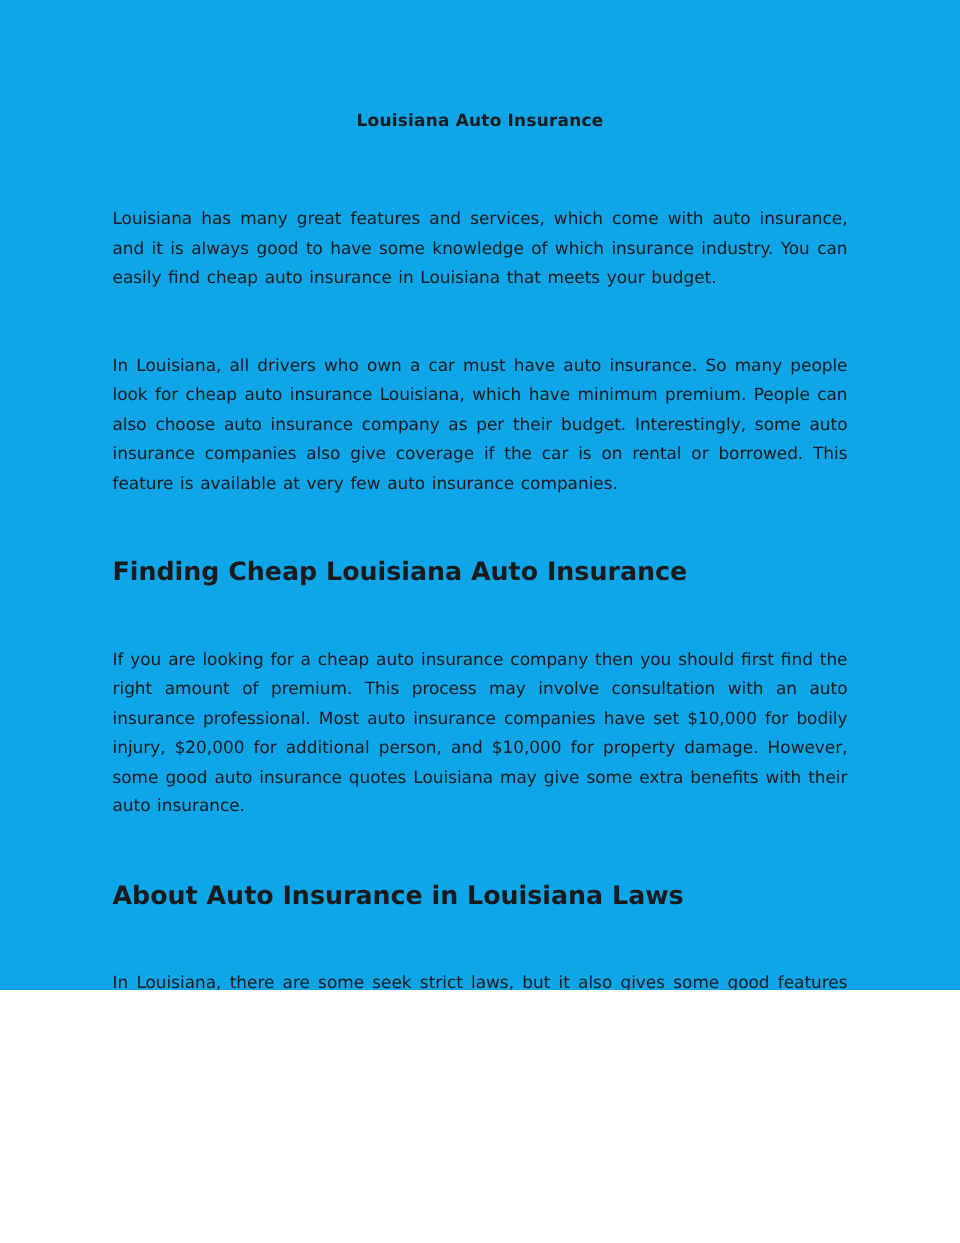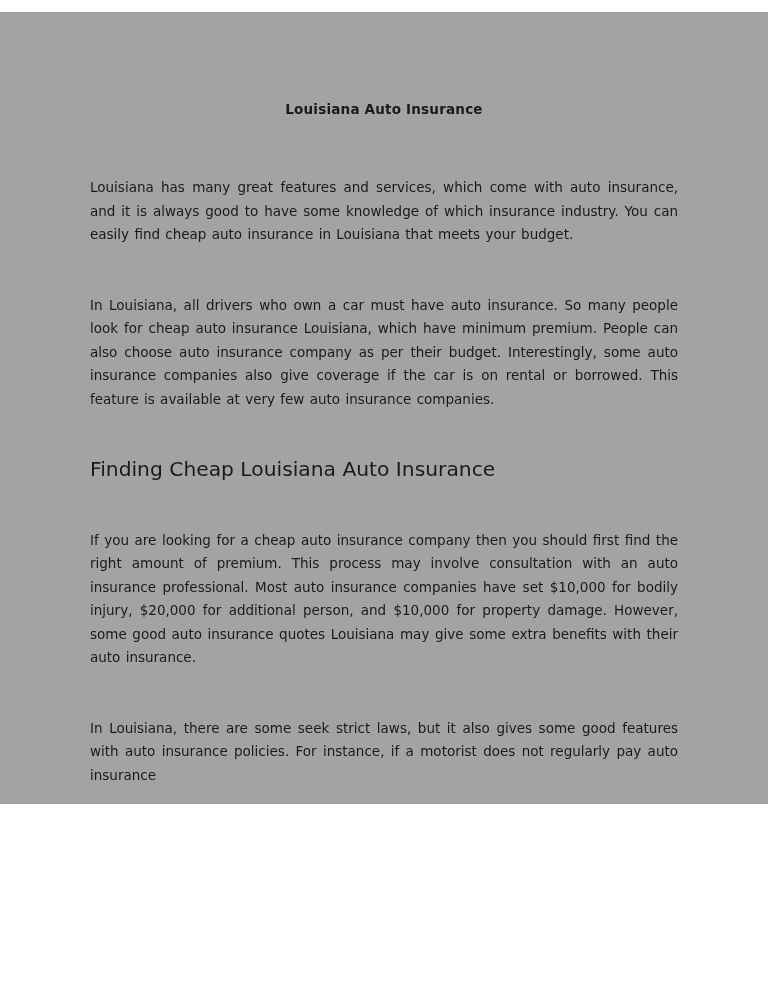--- a/index.html
+++ b/index.html
@@ -4,22 +4,22 @@
 <style>
   html, body {
     margin: 0;
     padding: 0;
     background: #ffffff;
   }
   .page {
     position: relative;
     width: 768px;
     height: 792px;
-    margin: 12px auto;
-    background: #a3a3a3;
+    margin: 0 auto;
+    background: #0ea5e9;
     box-sizing: border-box;
     padding: 86px 90px 0 90px;
     font-family: "DejaVu Sans", "Liberation Sans", sans-serif;
     font-size: 13.5px;
     color: #1a1a1a;
     overflow: hidden;
   }
   .doc-title {
     text-align: center;
     font-weight: bold;
@@ -28,37 +28,38 @@
     margin: 0 0 55px 0;
     letter-spacing: 0.2px;
   }
   .doc-paragraph {
     text-align: justify;
     line-height: 23.5px;
     margin: 0 0 47px 0;
     word-spacing: 1px;
   }
   .doc-heading {
-    font-weight: normal;
+    font-weight: bold;
     line-height: 23.5px;
     margin: 0 0 47px 0;
   }
 </style>
 </head>
 <body>
 
 <div class="page">
 
   <h1 class="doc-title">Louisiana Auto Insurance</h1>
 
   <p class="doc-paragraph">Louisiana has many great features and services, which come with auto insurance, and it is always good to have some knowledge of which insurance industry. You can easily find cheap auto insurance in Louisiana that meets your budget.</p>
 
   <p class="doc-paragraph">In Louisiana, all drivers who own a car must have auto insurance. So many people look for cheap auto insurance Louisiana, which have minimum premium. People can also choose auto insurance company as per their budget. Interestingly, some auto insurance companies also give coverage if the car is on rental or borrowed. This feature is available at very few auto insurance companies.</p>
 
   <h2 class="doc-heading">Finding Cheap Louisiana Auto Insurance</h2>
 
   <p class="doc-paragraph">If you are looking for a cheap auto insurance company then you should first find the right amount of premium. This process may involve consultation with an auto insurance professional. Most auto insurance companies have set $10,000 for bodily injury, $20,000 for additional person, and $10,000 for property damage. However, some good auto insurance quotes Louisiana may give some extra benefits with their auto insurance.</p>
 
 
+  <h2 class="doc-heading">About Auto Insurance in Louisiana Laws</h2>
 
   <p class="doc-paragraph">In Louisiana, there are some seek strict laws, but it also gives some good features with auto insurance policies. For instance, if a motorist does not regularly pay auto insurance</p>
 
 </div>
 
 </body></html>

